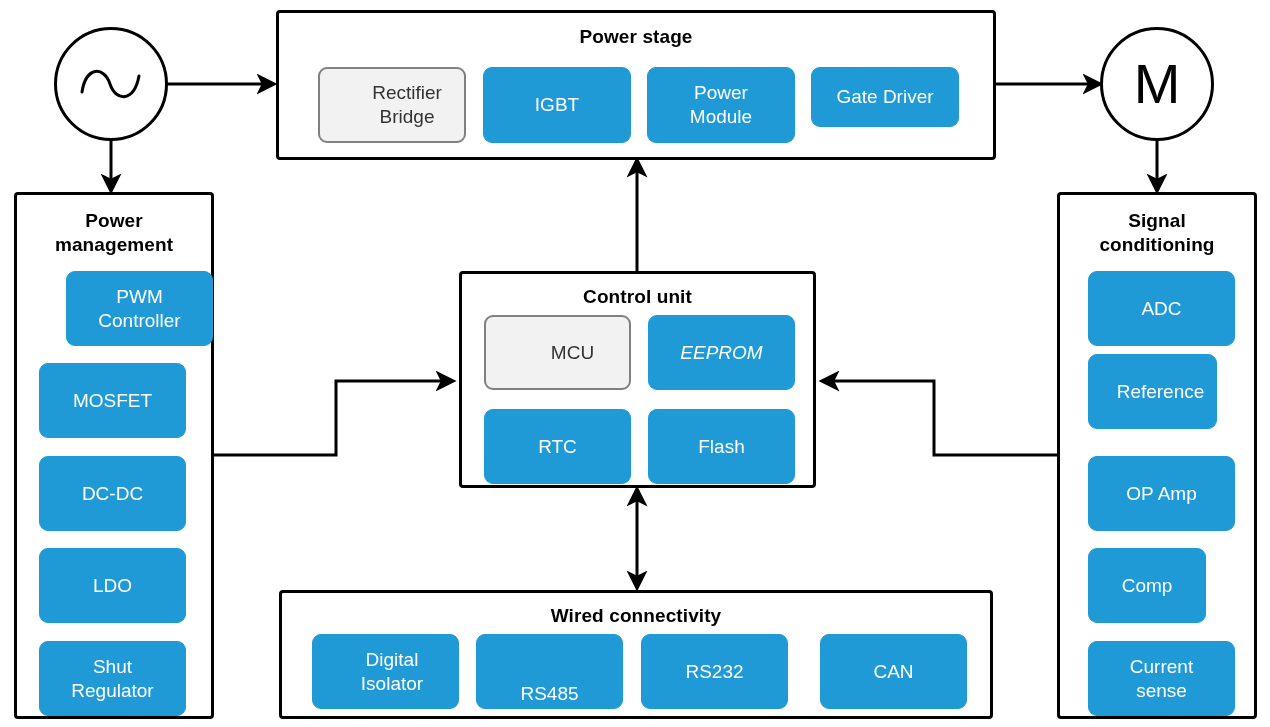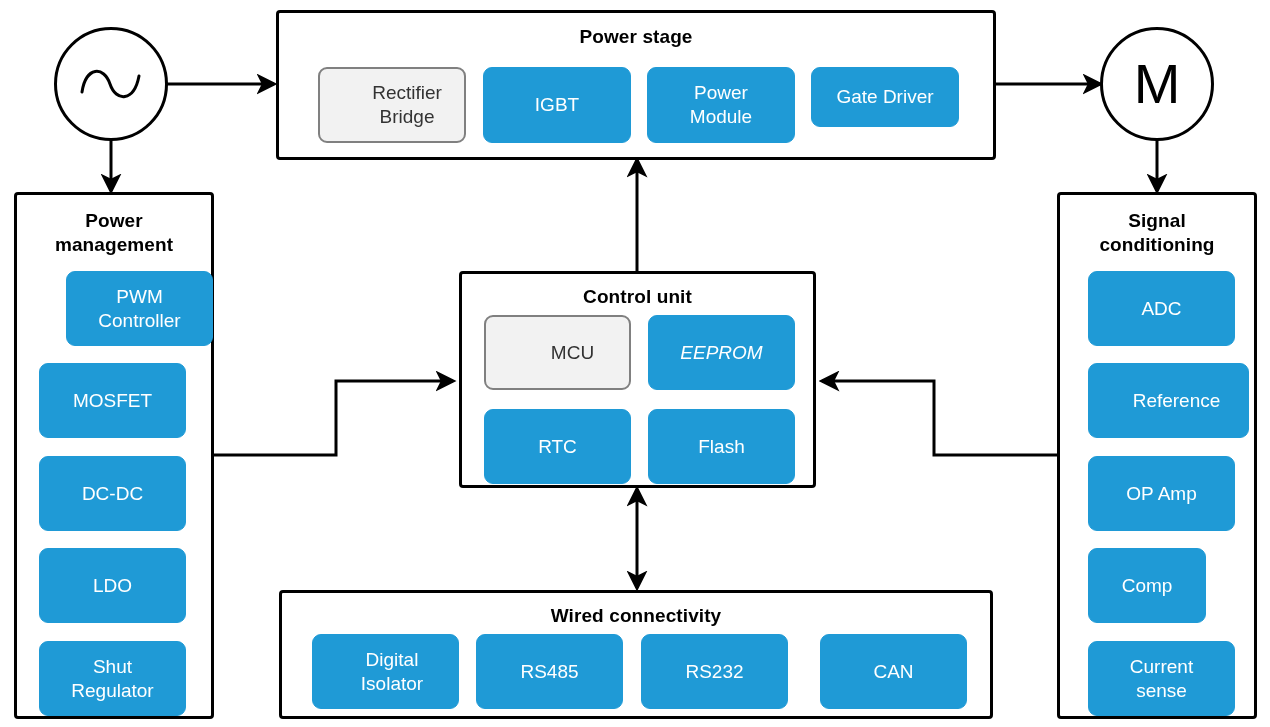--- a/index.html
+++ b/index.html
@@ -204,21 +204,21 @@
   <div class="group" style="left:1057px; top:192px; width:200px; height:527px;">
     <div class="group-title" style="top:14px;">
       <span>Signal</span><br>
       <span>conditioning</span>
     </div>
 
     <div class="chip blue" style="left:28px; top:76px; width:147px; height:75px;">
       <span>ADC</span>
     </div>
 
-    <div class="chip blue" style="left:28px; top:168px; width:161px; height:75px;padding-left:20px;">
+    <div class="chip blue" style="left:28px; top:159px; width:129px; height:75px;padding-left:20px;">
       <span>Reference</span>
     </div>
 
     <div class="chip blue" style="left:28px; top:261px; width:147px; height:75px;">
       <span>OP Amp</span>
     </div>
 
     <div class="chip blue" style="left:28px; top:353px; width:118px; height:75px;">
       <span>Comp</span>
     </div>
@@ -234,21 +234,21 @@
   <div class="group" style="left:279px; top:590px; width:714px; height:129px;">
     <div class="group-title" style="top:11px;">Wired connectivity</div>
 
     <div class="chip blue" style="left:30px; top:41px; width:147px; height:75px;padding-left:17px;">
       <span>
         <span>Digital</span><br>
         <span>Isolator</span>
       </span>
     </div>
 
-    <div class="chip blue" style="left:194px; top:41px; width:147px; height:75px;">
+    <div class="chip blue" style="left:194px; top:41px; width:147px; height:75px;align-items:flex-end;">
       <span>RS485</span>
     </div>
 
     <div class="chip blue" style="left:359px; top:41px; width:147px; height:75px;">
       <span>RS232</span>
     </div>
 
     <div class="chip blue" style="left:538px; top:41px; width:147px; height:75px;">
       <span>CAN</span>
     </div>

